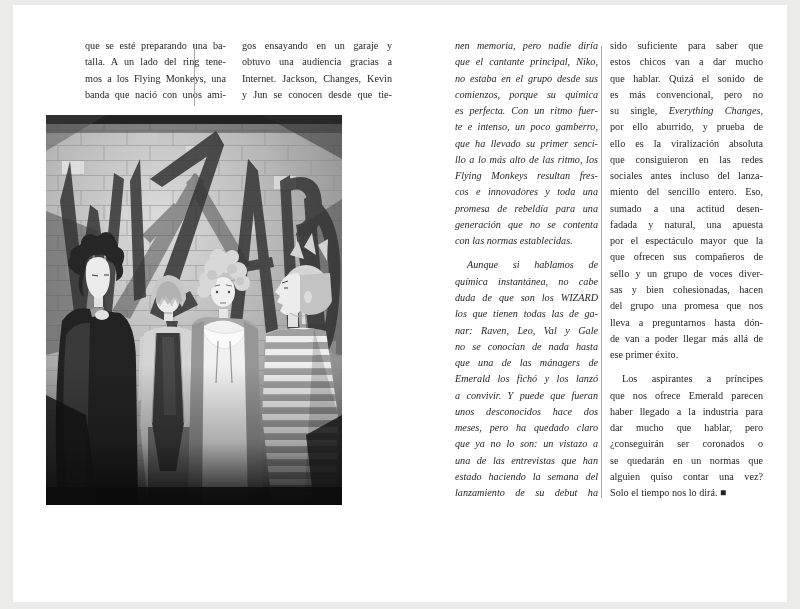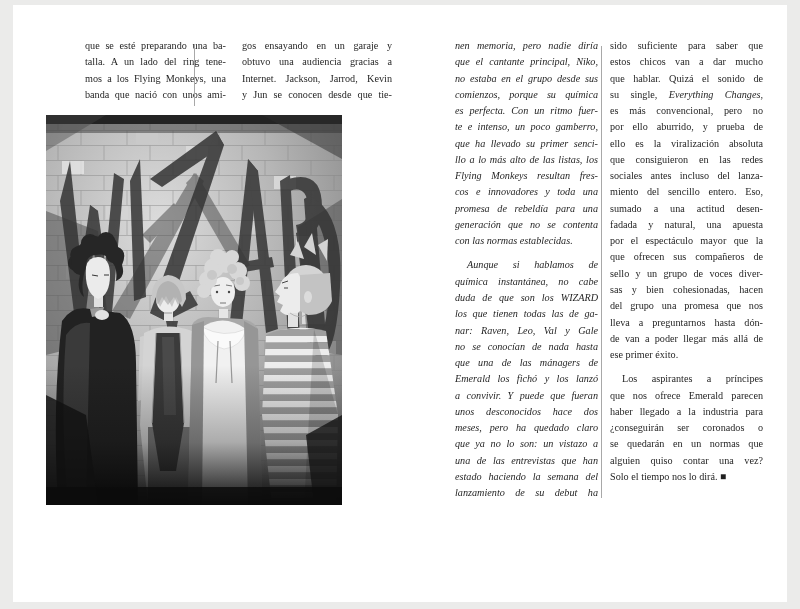--- a/index.html
+++ b/index.html
@@ -31,21 +31,21 @@
 
   <div class="col" id="lp1">
       <div class="tline"><span>que se esté preparando una ba-</span></div>
       <div class="tline"><span>talla. A un lado del ring tene-</span></div>
       <div class="tline"><span>mos a los Flying Monkeys, una</span></div>
       <div class="tline"><span>banda que nació con unos ami-</span></div>
     </div>
   <div class="col" id="lp2">
       <div class="tline"><span>gos ensayando en un garaje y</span></div>
       <div class="tline"><span>obtuvo una audiencia gracias a</span></div>
-      <div class="tline"><span>Internet. Jackson, Jarrod, Kevin</span></div>
+      <div class="tline"><span>Internet. Jackson, Changes, Kevin</span></div>
       <div class="tline"><span>y Jun se conocen desde que tie-</span></div>
     </div>
   <div class="vdiv" id="div-left"></div>
 
   <figure id="illus">
     <svg width="296" height="390" viewBox="0 0 296 390" xmlns="http://www.w3.org/2000/svg">
       <title>Imagen promocional: los cuatro miembros de WIZARD ante un muro de ladrillo con un grafiti de su nombre</title>
       <defs>
         <radialGradient id="wallg" cx="38%" cy="28%" r="90%">
           <stop offset="0" stop-color="#dcdcdc"></stop>
@@ -208,21 +208,21 @@
     </div>
 
   <div class="col" id="rp1">
       <div class="tline"><span>nen memoria, pero nadie diría</span></div>
       <div class="tline"><span>que el cantante principal, Niko,</span></div>
       <div class="tline"><span>no estaba en el grupo desde sus</span></div>
       <div class="tline"><span>comienzos, porque su química</span></div>
       <div class="tline"><span>es perfecta. Con un ritmo fuer-</span></div>
       <div class="tline"><span>te e intenso, un poco gamberro,</span></div>
       <div class="tline"><span>que ha llevado su primer senci-</span></div>
-      <div class="tline"><span>llo a lo más alto de las listas, los</span></div>
+      <div class="tline"><span>llo a lo más alto de las ritmo, los</span></div>
       <div class="tline"><span>Flying Monkeys resultan fres-</span></div>
       <div class="tline"><span>cos e innovadores y toda una</span></div>
       <div class="tline"><span>promesa de rebeldía para una</span></div>
       <div class="tline"><span>generación que no se contenta</span></div>
       <div class="tline end"><span>con las normas establecidas.</span></div>
       <div class="tline ind"><span>Aunque si hablamos de</span></div>
       <div class="tline"><span>química instantánea, no cabe</span></div>
       <div class="tline"><span>duda de que son los WIZARD</span></div>
       <div class="tline"><span>los que tienen todas las de ga-</span></div>
       <div class="tline"><span>nar: Raven, Leo, Val y Gale</span></div>
@@ -234,39 +234,40 @@
       <div class="tline"><span>meses, pero ha quedado claro</span></div>
       <div class="tline"><span>que ya no lo son: un vistazo a</span></div>
       <div class="tline"><span>una de las entrevistas que han</span></div>
       <div class="tline"><span>estado haciendo la semana del</span></div>
       <div class="tline"><span>lanzamiento de su debut ha</span></div>
     </div>
   <div class="col" id="rp2">
       <div class="tline"><span>sido suficiente para saber que</span></div>
       <div class="tline"><span>estos chicos van a dar mucho</span></div>
       <div class="tline"><span>que hablar. Quizá el sonido de</span></div>
+      <div class="tline"><span>es más convencional, pero no</span></div>
       <div class="tline"><span>su single, </span><span class="i">Everything Changes</span><span>,</span></div>
-      <div class="tline"><span>es más convencional, pero no</span></div>
       <div class="tline"><span>por ello aburrido, y prueba de</span></div>
       <div class="tline"><span>ello es la viralización absoluta</span></div>
       <div class="tline"><span>que consiguieron en las redes</span></div>
       <div class="tline"><span>sociales antes incluso del lanza-</span></div>
       <div class="tline"><span>miento del sencillo entero. Eso,</span></div>
       <div class="tline"><span>sumado a una actitud desen-</span></div>
       <div class="tline"><span>fadada y natural, una apuesta</span></div>
       <div class="tline"><span>por el espectáculo mayor que la</span></div>
       <div class="tline"><span>que ofrecen sus compañeros de</span></div>
       <div class="tline"><span>sello y un grupo de voces diver-</span></div>
       <div class="tline"><span>sas y bien cohesionadas, hacen</span></div>
       <div class="tline"><span>del grupo una promesa que nos</span></div>
       <div class="tline"><span>lleva a preguntarnos hasta dón-</span></div>
       <div class="tline"><span>de van a poder llegar más allá de</span></div>
       <div class="tline end"><span>ese primer éxito.</span></div>
       <div class="tline ind"><span>Los aspirantes a príncipes</span></div>
       <div class="tline"><span>que nos ofrece Emerald parecen</span></div>
       <div class="tline"><span>haber llegado a la industria para</span></div>
+      <div class="tline"><span>dar mucho que hablar, pero</span></div>
       <div class="tline"><span>¿conseguirán ser coronados o</span></div>
       <div class="tline"><span>se quedarán en un normas que</span></div>
       <div class="tline"><span>alguien quiso contar una vez?</span></div>
       <div class="tline end"><span>Solo el tiempo nos lo dirá. ■</span></div>
     </div>
   <div class="vdiv" id="div-right"></div>
 </div>
 
 </body></html>

